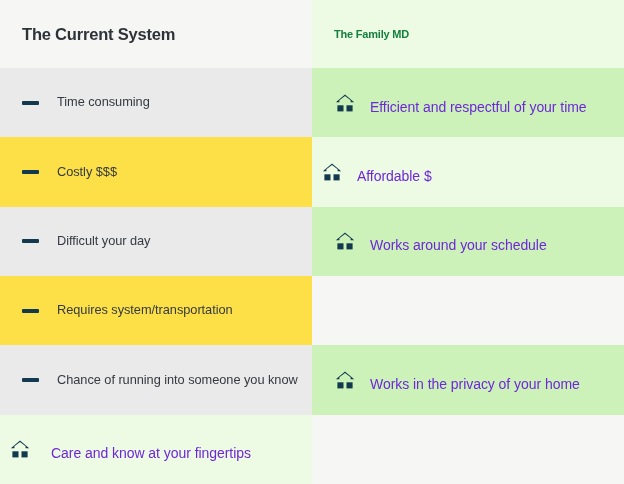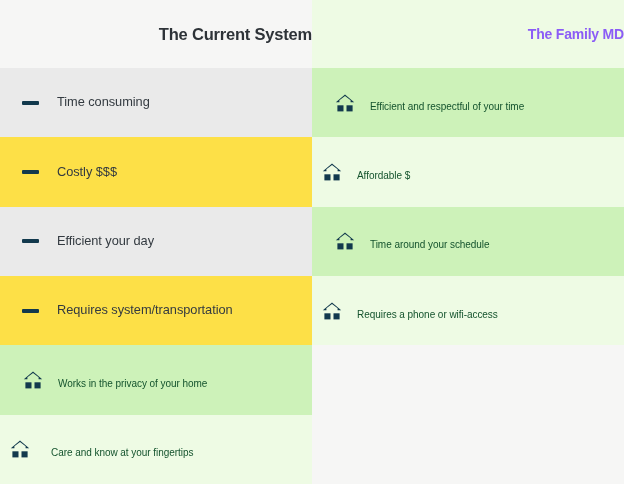--- a/index.html
+++ b/index.html
@@ -26,21 +26,20 @@
   
   .header-row {
     display: flex;
     height: 68px;
     flex: 0 0 68px;
   }
 
   .header-cell {
     display: flex;
     align-items: center;
-    justify-content: flex-end;
   }
 
   .header-cell.left {
     width: 312px;
     flex: 0 0 312px;
     background: #f6f6f5;
     padding-left: 22px;
   }
 
   .header-cell.right {
@@ -51,23 +50,23 @@
   }
 
   .header-title-left {
     font-size: 16.5px;
     font-weight: bold;
     color: #2e3338;
     letter-spacing: -0.2px;
   }
 
   .header-title-right {
-    font-size: 14px;
+    font-size: 11px;
     font-weight: bold;
-    color: #8b5cf6;
+    color: #15803d;
     letter-spacing: -0.2px;
   }
 
   
   .rows {
     display: flex;
     flex-direction: column;
     flex: 1 1 auto;
   }
 
@@ -123,23 +122,23 @@
   
   .home-icon {
     flex: 0 0 auto;
     width: 22px;
     height: 22px;
     margin-right: 14px;
     display: block;
   }
 
   .cell-text-right {
-    font-size: 10px;
+    font-size: 14px;
     line-height: 1.48;
-    color: #14532d;
+    color: #6d28d9;
     letter-spacing: -0.05px;
     max-width: 250px;
     margin-top: 9px;
   }
 
   
   .data-row.extra-inset .cell-text-right { padding-left: 6px; }
 </style>
 </head>
 <body>
@@ -180,46 +179,42 @@
     <path d="M11 2.6 L20.2 10.3 L16.6 10.3 L16.6 8.3 L11 4.0 L5.4 8.3 L5.4 10.3 L1.8 10.3 Z" fill="#12394d"></path>
     <rect x="3.4" y="13.3" width="6.1" height="6.1" fill="#12394d"></rect>
     <rect x="12.5" y="13.3" width="6.1" height="6.1" fill="#12394d"></rect>
   </svg>
 <span class="cell-text-right">Affordable $</span>
         </div>
       </div>
       <div class="data-row shade-a">
         <div class="cell left">
           <span class="dash-icon"></span>
-          <span class="cell-text-left">Efficient your day</span>
-        </div>
-        <div class="cell right">
-  <svg class="home-icon" viewBox="0 0 22 22" xmlns="http://www.w3.org/2000/svg">
-    <path d="M11 2.6 L20.2 10.3 L16.6 10.3 L16.6 8.3 L11 4.0 L5.4 8.3 L5.4 10.3 L1.8 10.3 Z" fill="#12394d"></path>
-    <rect x="3.4" y="13.3" width="6.1" height="6.1" fill="#12394d"></rect>
-    <rect x="12.5" y="13.3" width="6.1" height="6.1" fill="#12394d"></rect>
-  </svg>
-<span class="cell-text-right">Time around your schedule</span>
+          <span class="cell-text-left">Difficult your day</span>
+        </div>
+        <div class="cell right">
+  <svg class="home-icon" viewBox="0 0 22 22" xmlns="http://www.w3.org/2000/svg">
+    <path d="M11 2.6 L20.2 10.3 L16.6 10.3 L16.6 8.3 L11 4.0 L5.4 8.3 L5.4 10.3 L1.8 10.3 Z" fill="#12394d"></path>
+    <rect x="3.4" y="13.3" width="6.1" height="6.1" fill="#12394d"></rect>
+    <rect x="12.5" y="13.3" width="6.1" height="6.1" fill="#12394d"></rect>
+  </svg>
+<span class="cell-text-right">Works around your schedule</span>
         </div>
       </div>
       <div class="data-row shade-b">
         <div class="cell left">
           <span class="dash-icon"></span>
           <span class="cell-text-left">Requires system/transportation</span>
         </div>
-        <div class="cell right">
-  <svg class="home-icon" viewBox="0 0 22 22" xmlns="http://www.w3.org/2000/svg">
-    <path d="M11 2.6 L20.2 10.3 L16.6 10.3 L16.6 8.3 L11 4.0 L5.4 8.3 L5.4 10.3 L1.8 10.3 Z" fill="#12394d"></path>
-    <rect x="3.4" y="13.3" width="6.1" height="6.1" fill="#12394d"></rect>
-    <rect x="12.5" y="13.3" width="6.1" height="6.1" fill="#12394d"></rect>
-  </svg>
-<span class="cell-text-right">Requires a phone or wifi-access</span>
-        </div>
       </div>
       <div class="data-row shade-a">
+        <div class="cell left">
+          <span class="dash-icon"></span>
+          <span class="cell-text-left">Chance of running into someone you know</span>
+        </div>
         <div class="cell right">
   <svg class="home-icon" viewBox="0 0 22 22" xmlns="http://www.w3.org/2000/svg">
     <path d="M11 2.6 L20.2 10.3 L16.6 10.3 L16.6 8.3 L11 4.0 L5.4 8.3 L5.4 10.3 L1.8 10.3 Z" fill="#12394d"></path>
     <rect x="3.4" y="13.3" width="6.1" height="6.1" fill="#12394d"></rect>
     <rect x="12.5" y="13.3" width="6.1" height="6.1" fill="#12394d"></rect>
   </svg>
 <span class="cell-text-right">Works in the privacy of your home</span>
         </div>
       </div>
       <div class="data-row shade-b extra-inset">

